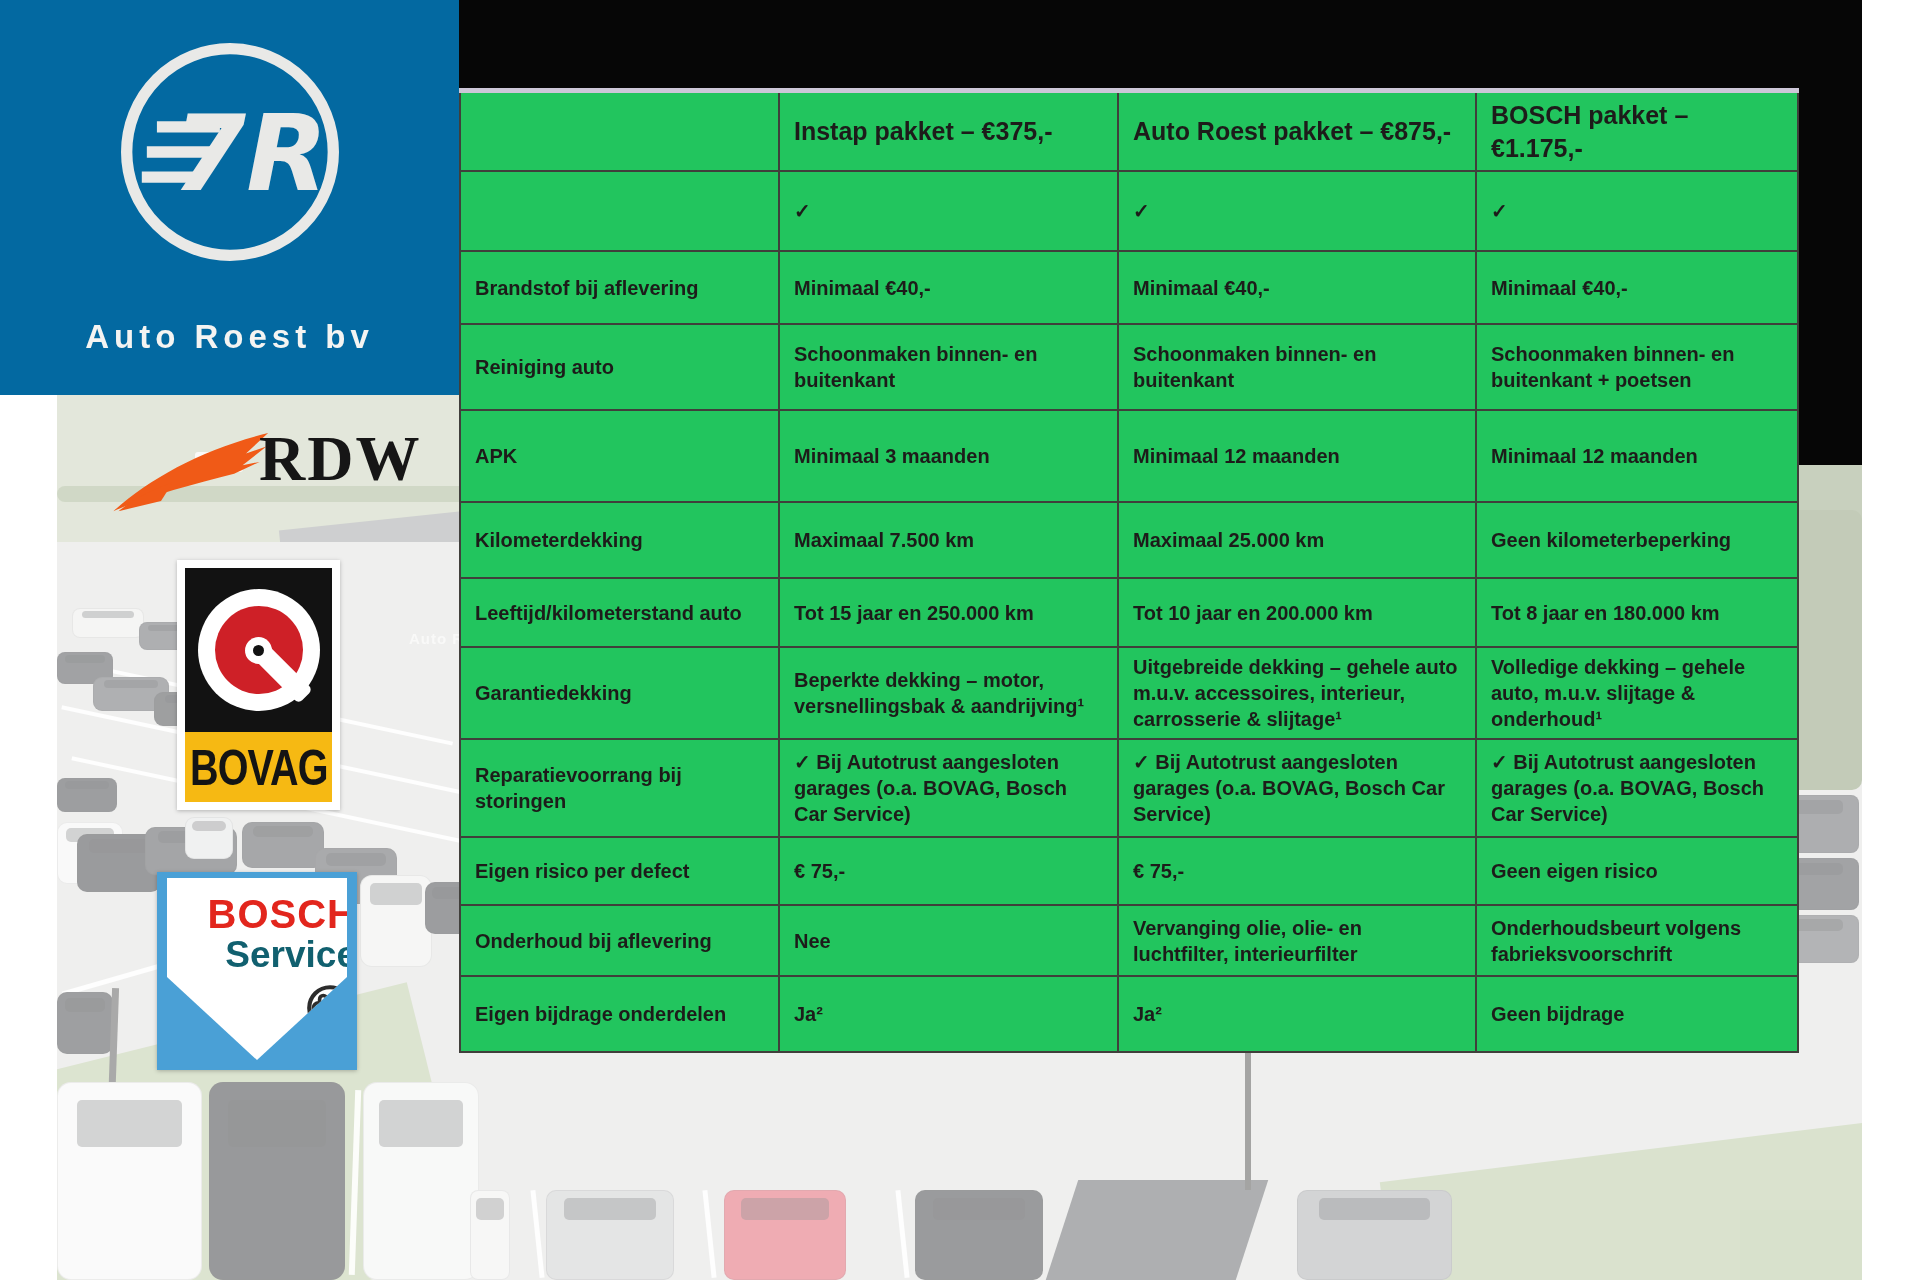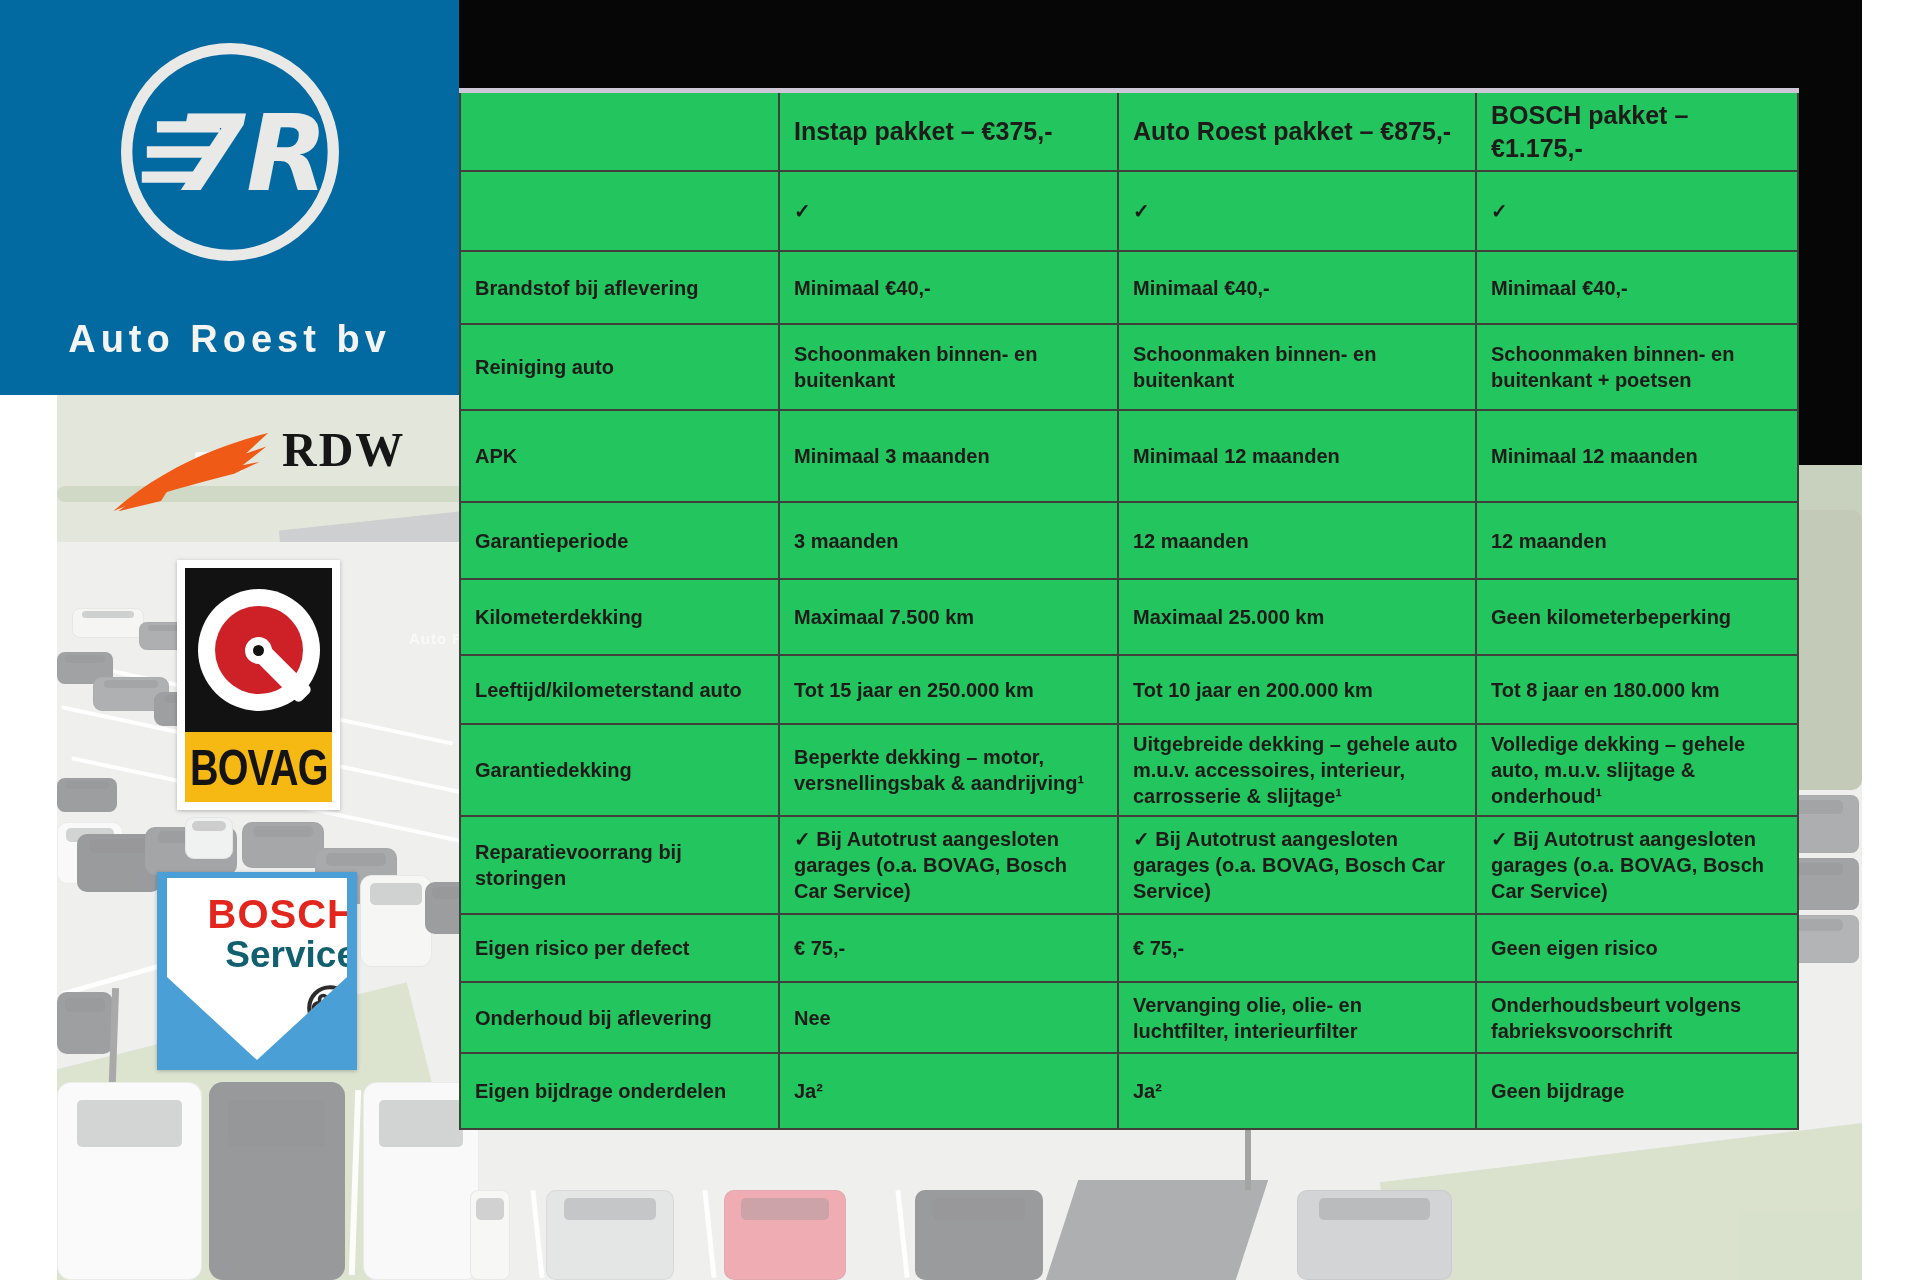--- a/index.html
+++ b/index.html
@@ -14,25 +14,25 @@
               background:rgba(25,28,32,.38);border-radius:5px;}
   .slats{background-image:repeating-linear-gradient(90deg,rgba(255,255,255,.12) 0 3px,transparent 3px 12px);}
   .wash{position:absolute;inset:0;background:rgba(255,255,255,0.53);}
   .building-sign{position:absolute;color:#f2f2f0;font-weight:bold;font-size:15px;letter-spacing:1px;}
   
   .black-top{position:absolute;left:0;top:0;width:1862px;height:88px;background:#060606;}
   .black-left{position:absolute;left:0;top:0;width:459px;height:395px;background:#0369a1;}
   .black-right{position:absolute;left:1797px;top:0;width:65px;height:465px;background:#060606;}
   .ar-logo{position:absolute;left:104px;top:26px;}
   .ar-wordmark{position:absolute;left:0;top:318px;width:459px;text-align:center;color:#f4f4f2;
-               font-size:38px;font-weight:bold;letter-spacing:5px;}
+               font-size:33px;font-weight:bold;letter-spacing:5px;}
   
   .rdw{position:absolute;left:110px;top:408px;width:360px;height:125px;}
-  .rdw-text{position:absolute;left:172px;top:14px;font-family:"Liberation Serif",serif;font-weight:700;
-            font-size:48px;color:#161616;letter-spacing:2px;}
+  .rdw-text{position:absolute;left:149px;top:14px;font-family:"Liberation Serif",serif;font-weight:700;
+            font-size:64px;color:#161616;letter-spacing:2px;}
   
   .bovag{position:absolute;left:177px;top:560px;width:163px;height:250px;background:#ffffff;
          box-sizing:border-box;padding:8px;display:flex;flex-direction:column;box-shadow:0 1px 4px rgba(0,0,0,.25);}
   .bovag-top{position:relative;height:164px;background:#121212;overflow:hidden;}
   .bovag-ring{position:absolute;left:50%;top:50%;width:122px;height:122px;margin:-61px 0 0 -61px;
               border-radius:50%;background:#ffffff;}
   .bovag-disc{position:absolute;left:50%;top:50%;width:88px;height:88px;margin:-44px 0 0 -44px;
               border-radius:50%;background:#ce2027;}
   .bovag-handle{position:absolute;left:50%;top:50%;width:20px;height:66px;margin-left:-10px;
                 background:#ffffff;border-radius:5px;transform-origin:50% 0;transform:rotate(-45deg);}
@@ -208,26 +208,20 @@
           <td>Schoonmaken binnen- en buitenkant</td>
           <td>Schoonmaken binnen- en buitenkant</td>
           <td>Schoonmaken binnen- en buitenkant + poetsen</td>
         </tr>
         <tr style="height: 92px;">
           <td>APK</td>
           <td>Minimaal 3 maanden</td>
           <td>Minimaal 12 maanden</td>
           <td>Minimaal 12 maanden</td>
         </tr>
-        <tr style="height: 77px;">
-          <td>Garantieperiode</td>
-          <td>3 maanden</td>
-          <td>12 maanden</td>
-          <td>12 maanden</td>
-        </tr>
         <tr style="height: 76px;">
           <td>Kilometerdekking</td>
           <td>Maximaal 7.500 km</td>
           <td>Maximaal 25.000 km</td>
           <td>Geen kilometerbeperking</td>
         </tr>
         <tr style="height: 69px; margin-left: 24px;">
           <td>Leeftijd/kilometerstand auto</td>
           <td>Tot 15 jaar en 250.000 km</td>
           <td>Tot 10 jaar en 200.000 km</td>

